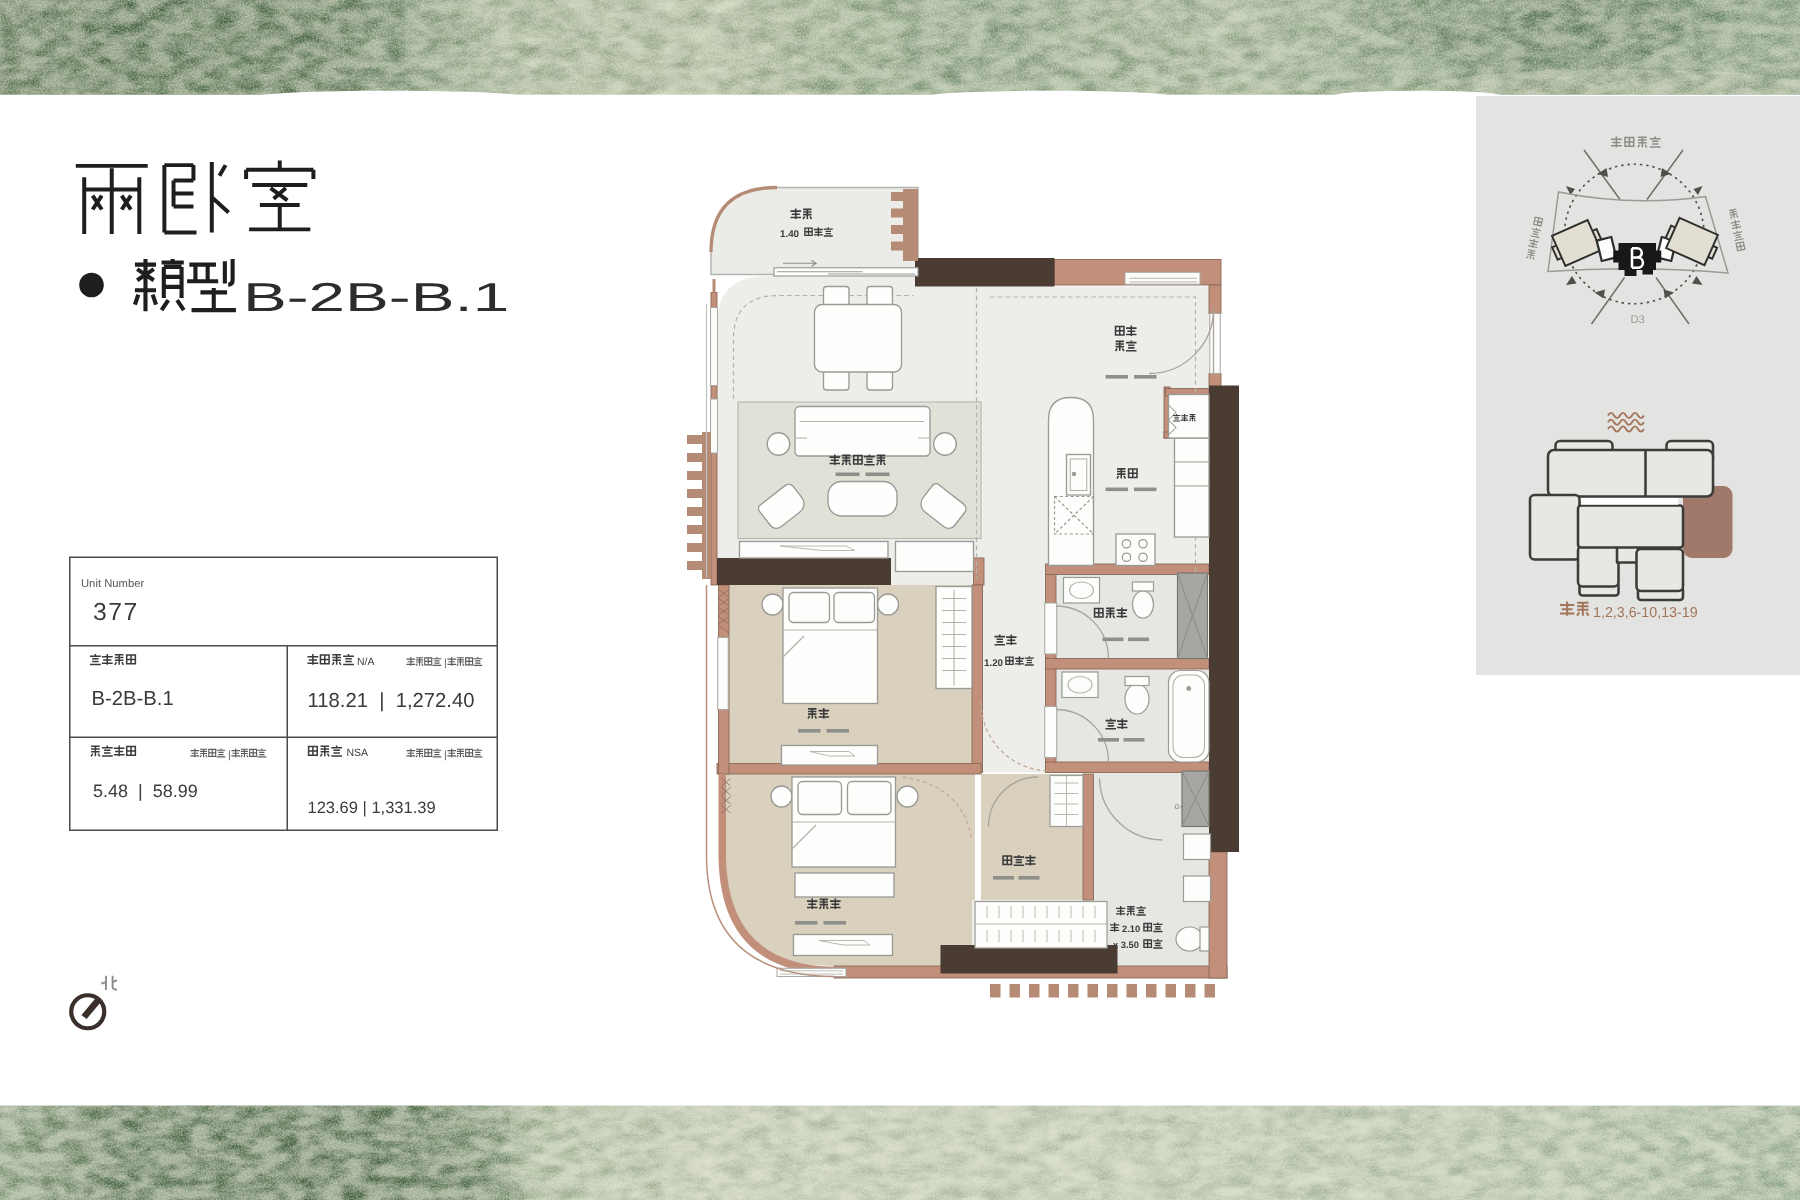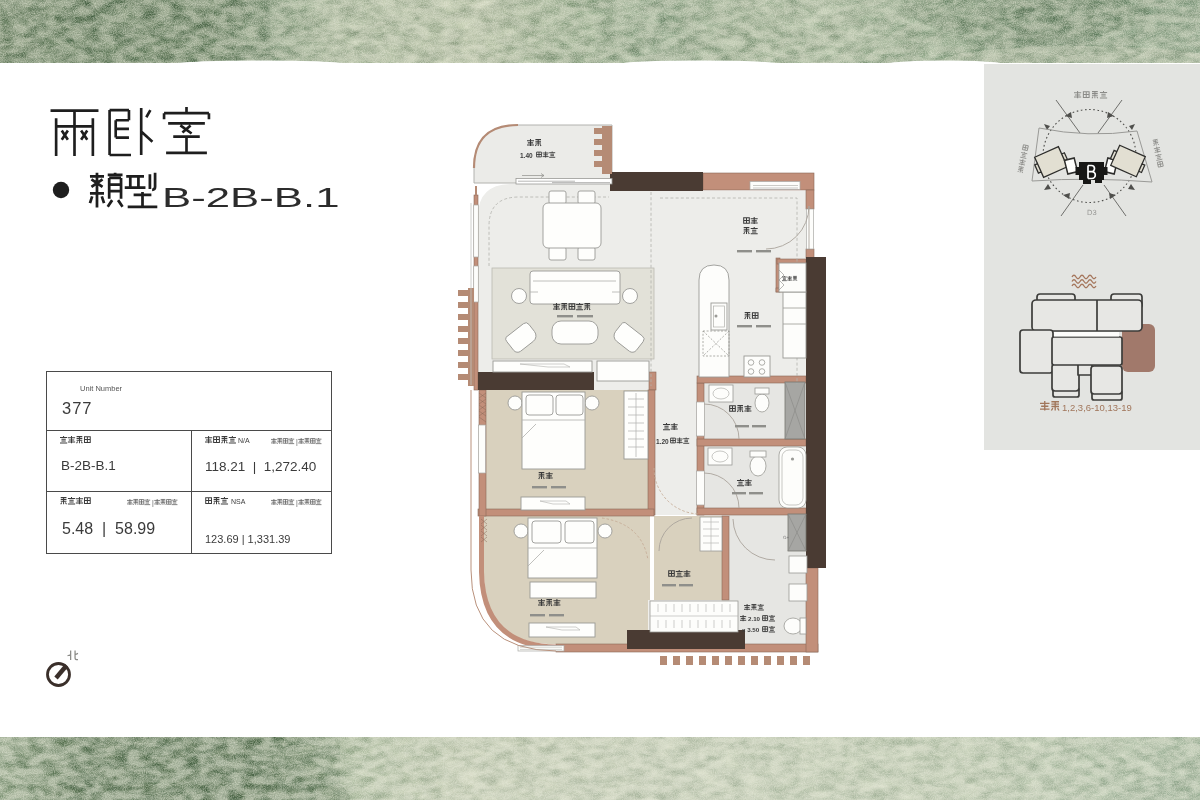--- a/index.html
+++ b/index.html
@@ -620,16 +620,16 @@
 </g>
 </svg>
 
 <div class="abs" style="left:46px;top:371px;width:286px;height:183px;border:1px solid #4a4a4a;box-sizing:border-box;"></div>
 <div class="abs" style="left:46px;top:430px;width:286px;height:0;border-top:1px solid #4a4a4a;"></div>
 <div class="abs" style="left:46px;top:491px;width:286px;height:0;border-top:1px solid #4a4a4a;"></div>
 <div class="abs" style="left:191px;top:430px;width:0;height:124px;border-left:1px solid #4a4a4a;"></div>
 <div class="abs num" style="left:62px;top:399px;font-size:16.5px;letter-spacing:1px;">377</div>
 <div class="abs num" style="left:61px;top:458px;font-size:13.5px;">B-2B-B.1</div>
 <div class="abs num" style="left:205px;top:459px;font-size:13.5px;">118.21&nbsp;&nbsp;|&nbsp;&nbsp;1,272.40</div>
-<div class="abs num" style="left:62px;top:520px;font-size:16px;">5.48&nbsp;&nbsp;|&nbsp;&nbsp;58.99</div>
+<div class="abs num" style="left:62px;top:520px;font-size:12px;">5.48&nbsp;&nbsp;|&nbsp;&nbsp;58.99</div>
 <div class="abs num" style="left:205px;top:520px;font-size:11px;margin-top:13px;">123.69&nbsp;|&nbsp;1,331.39</div>
-<div class="abs num" style="left:80px;top:384px;font-size:7.5px;color:#555;">Unit Number</div>
+<div class="abs num" style="left:54px;top:384px;font-size:7.5px;color:#555;">Unit Number</div>
 <div class="abs num" style="left:162px;top:183px;font-size:27px;color:#2c2c2c;transform:scaleX(1.62);transform-origin:0 0;">B-2B-B.1</div>
 </div>
 </body></html>

